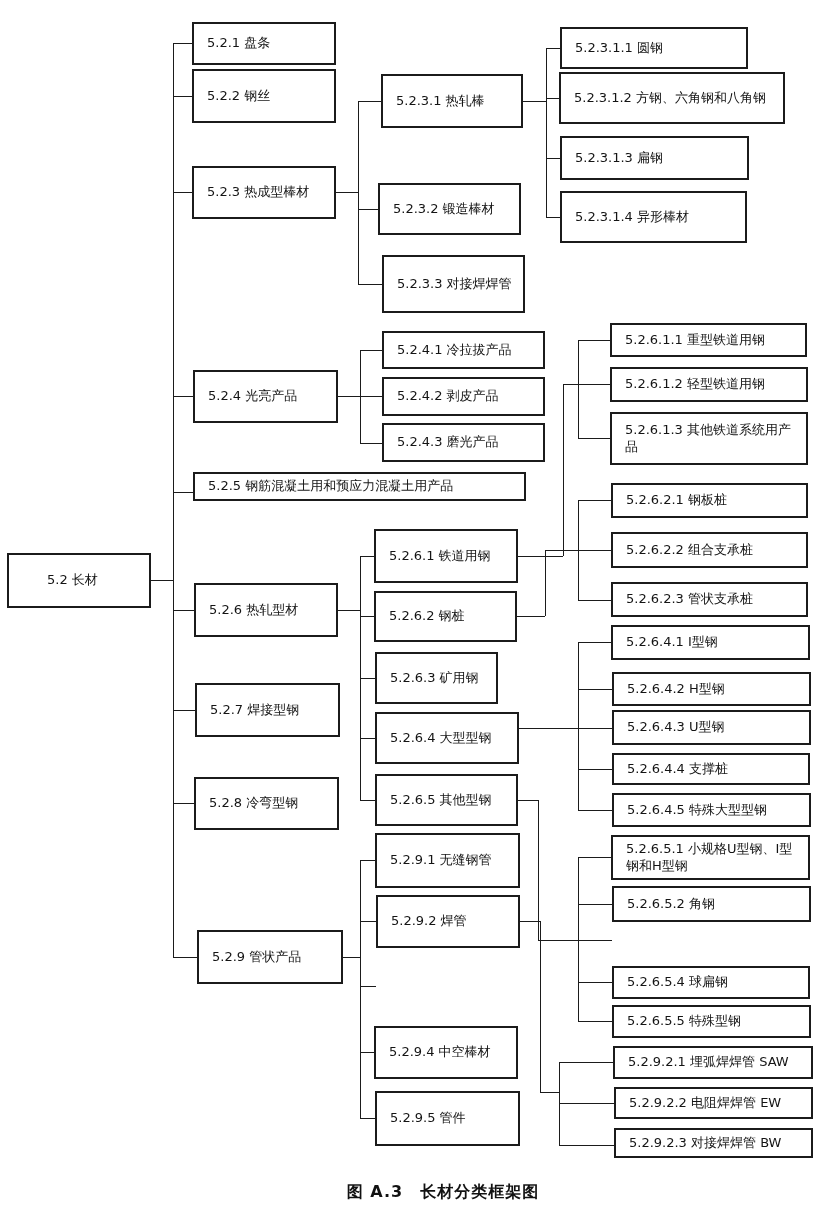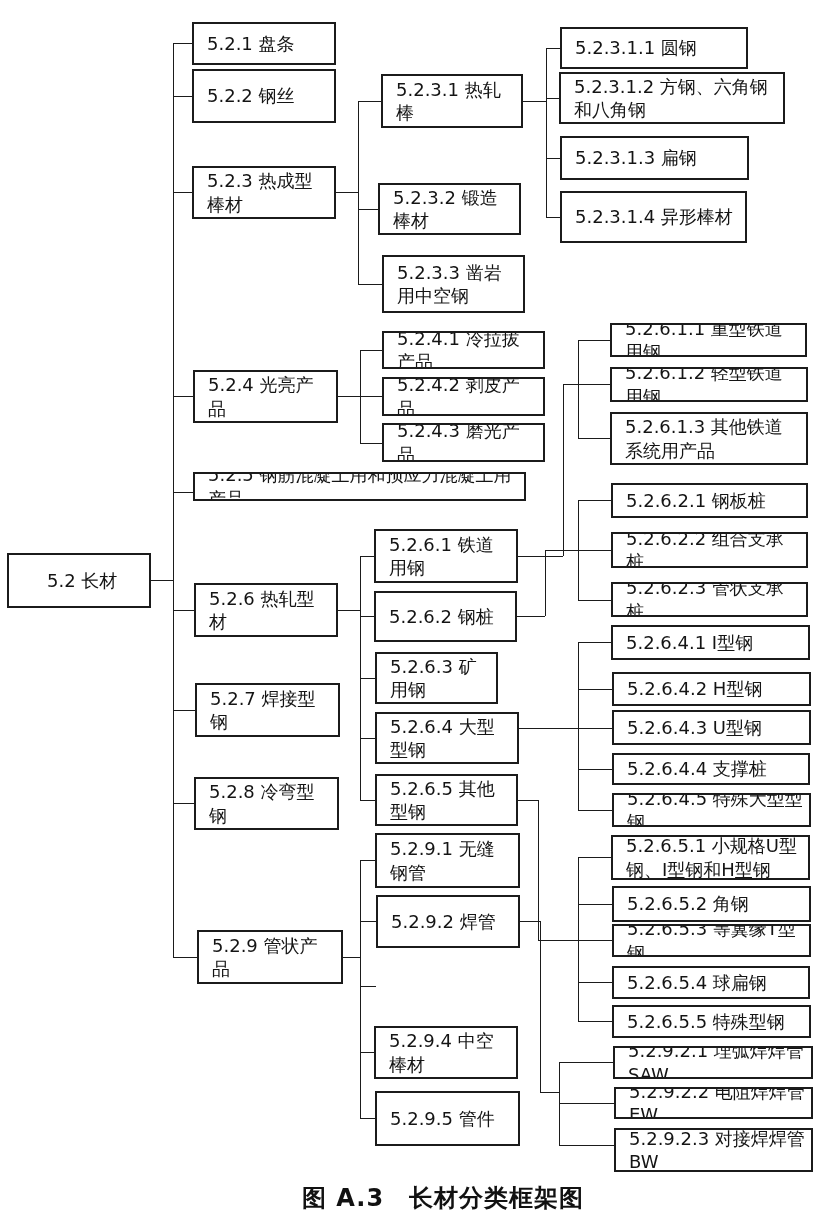--- a/index.html
+++ b/index.html
@@ -6,26 +6,26 @@
   .canvas {
     position:relative; width:820px; height:1223px; background:#ffffff;
     font-family:"DejaVu Sans", sans-serif; color:#141414;
   }
   svg.wires { position:absolute; left:0; top:0; }
   .node {
     position:absolute; box-sizing:border-box;
     border:2px solid #1b1b1b; background:#ffffff;
     display:flex; align-items:center;
     padding:2px 6px 2px 13px;
-    font-size:18px; line-height:1.3; color:#141414;
+    font-size:13px; line-height:1.3; color:#141414;
     overflow:hidden;
   }
   .caption {
     position:absolute; top:1182px; left:443px; transform:translateX(-50%);
-    font-size:24px; font-weight:bold; letter-spacing:1px; white-space:nowrap; color:#111111;
+    font-size:16px; font-weight:bold; letter-spacing:1px; white-space:nowrap; color:#111111;
   }
 </style>
 </head>
 <body>
 
 <div class="canvas">
 
   <svg class="wires" width="820" height="1223" viewBox="0 0 820 1223" stroke="#1b1b1b" stroke-width="1" shape-rendering="crispEdges">
 
     <line x1="151" y1="580" x2="173" y2="580"></line>
@@ -121,21 +121,21 @@
   <div class="node" style="left:192px;top:166px;width:144px;height:53px">5.2.3 热成型棒材</div>
   <div class="node" style="left:193px;top:370px;width:145px;height:53px">5.2.4 光亮产品</div>
   <div class="node" style="left:193px;top:472px;width:333px;height:29px">5.2.5 钢筋混凝土用和预应力混凝土用产品</div>
   <div class="node" style="left:194px;top:583px;width:144px;height:54px">5.2.6 热轧型材</div>
   <div class="node" style="left:195px;top:683px;width:145px;height:54px">5.2.7 焊接型钢</div>
   <div class="node" style="left:194px;top:777px;width:145px;height:53px">5.2.8 冷弯型钢</div>
   <div class="node" style="left:197px;top:930px;width:146px;height:54px">5.2.9 管状产品</div>
 
   <div class="node" style="left:381px;top:74px;width:142px;height:54px">5.2.3.1 热轧棒</div>
   <div class="node" style="left:378px;top:183px;width:143px;height:52px">5.2.3.2 锻造棒材</div>
-  <div class="node" style="left:382px;top:255px;width:143px;height:58px">5.2.3.3 凿岩用中空钢</div>
+  <div class="node" style="left:382px;top:255px;width:143px;height:58px">5.2.3.3 对接焊焊管</div>
 
   <div class="node" style="left:382px;top:331px;width:163px;height:38px">5.2.4.1 冷拉拔产品</div>
   <div class="node" style="left:382px;top:377px;width:163px;height:39px">5.2.4.2 剥皮产品</div>
   <div class="node" style="left:382px;top:423px;width:163px;height:39px">5.2.4.3 磨光产品</div>
 
   <div class="node" style="left:374px;top:529px;width:144px;height:54px">5.2.6.1 铁道用钢</div>
   <div class="node" style="left:374px;top:591px;width:143px;height:51px">5.2.6.2 钢桩</div>
   <div class="node" style="left:375px;top:652px;width:123px;height:52px">5.2.6.3 矿用钢</div>
   <div class="node" style="left:375px;top:712px;width:144px;height:52px">5.2.6.4 大型型钢</div>
   <div class="node" style="left:375px;top:774px;width:143px;height:52px">5.2.6.5 其他型钢</div>
@@ -159,23 +159,22 @@
   <div class="node" style="left:611px;top:582px;width:197px;height:35px">5.2.6.2.3 管状支承桩</div>
 
   <div class="node" style="left:611px;top:625px;width:199px;height:35px">5.2.6.4.1 I型钢</div>
   <div class="node" style="left:612px;top:672px;width:199px;height:34px">5.2.6.4.2 H型钢</div>
   <div class="node" style="left:612px;top:710px;width:199px;height:35px">5.2.6.4.3 U型钢</div>
   <div class="node" style="left:612px;top:753px;width:198px;height:32px">5.2.6.4.4 支撑桩</div>
   <div class="node" style="left:612px;top:793px;width:199px;height:34px">5.2.6.4.5 特殊大型型钢</div>
 
   <div class="node" style="left:611px;top:835px;width:199px;height:45px">5.2.6.5.1 小规格U型钢、I型钢和H型钢</div>
   <div class="node" style="left:612px;top:886px;width:199px;height:36px">5.2.6.5.2 角钢</div>
-  <div class="node" style="left:612px;top:924px;width:199px;height:33px">5.2.6.5.3 等翼缘T型钢</div>
   <div class="node" style="left:612px;top:966px;width:198px;height:33px">5.2.6.5.4 球扁钢</div>
   <div class="node" style="left:612px;top:1005px;width:199px;height:33px">5.2.6.5.5 特殊型钢</div>
 
   <div class="node" style="left:613px;top:1046px;width:200px;height:33px">5.2.9.2.1 埋弧焊焊管 SAW</div>
   <div class="node" style="left:614px;top:1087px;width:199px;height:32px">5.2.9.2.2 电阻焊焊管 EW</div>
-  <div class="node" style="left:614px;top:1128px;width:199px;height:44px">5.2.9.2.3 对接焊焊管 BW</div>
+  <div class="node" style="left:614px;top:1128px;width:199px;height:30px">5.2.9.2.3 对接焊焊管 BW</div>
 
   <div class="caption">图 A.3　长材分类框架图</div>
 
 </div>
 
 </body></html>

